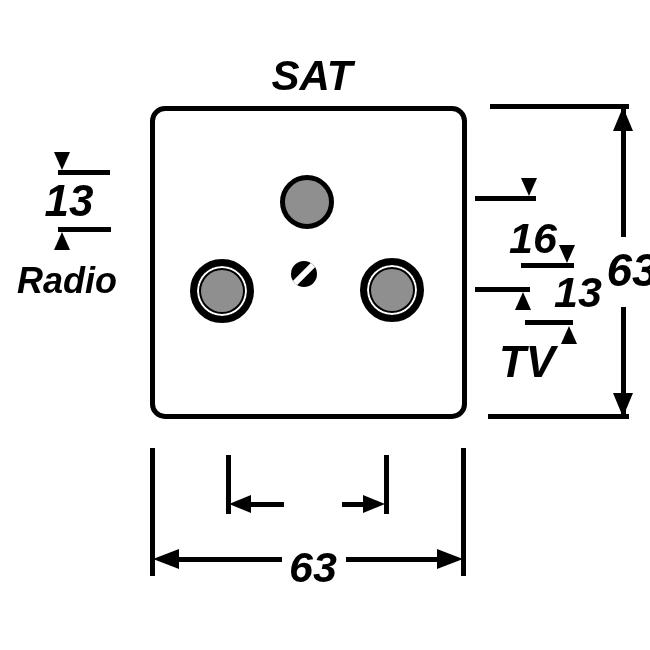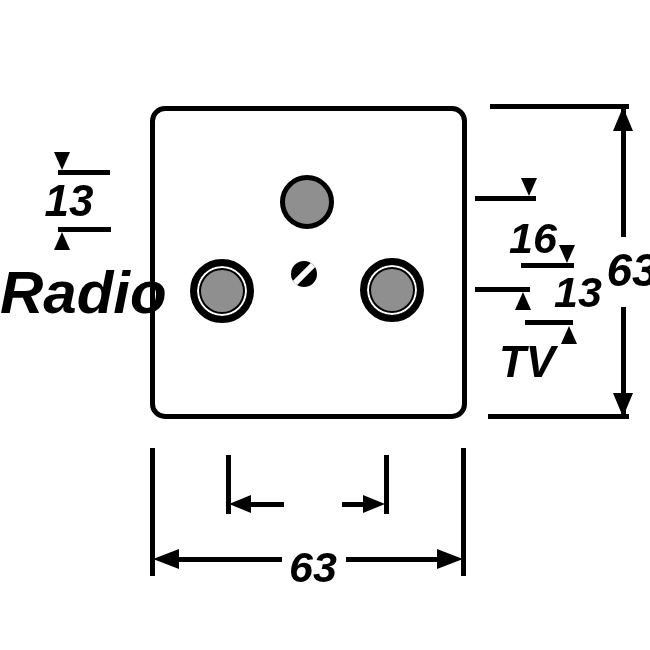--- a/index.html
+++ b/index.html
@@ -60,21 +60,22 @@
 <div class="canvas">
 
   <div class="plate"></div>
   <div class="hole-sat"></div>
   <div class="hole-ring hole-radio"></div>
   <div class="hole-ring hole-tv"></div>
   <div class="screw">
     <div class="slot"></div>
   </div>
 
-  <div class="lbl" style="left:0px;top:263px;width:134px;font-size:60px;">Radio</div>
+  <div class="lbl" style="left:238px;top:55px;width:148px;font-size:42px;">SAT</div>
+  <div class="lbl" style="left:0px;top:263px;width:134px;font-size:36px;">Radio</div>
   <div class="lbl" style="left:490px;top:340px;width:74px;font-size:44px;">TV</div>
 
   <div class="lbl" style="left:38px;top:179px;width:62px;font-size:44px;">13</div>
   <div class="lbl" style="left:501px;top:217px;width:64px;font-size:43px;">16</div>
   <div class="lbl" style="left:546px;top:271px;width:64px;font-size:43px;">13</div>
   <div class="lbl" style="left:597px;top:247px;width:70px;font-size:46px;">63</div>
   <div class="lbl" style="left:281px;top:546px;width:64px;font-size:43px;">63</div>
 
   <div class="arr arr-down sm" style="left:54px;top:152px;"></div>
   <div class="hl" style="left:58px;top:170px;width:52px;"></div>

